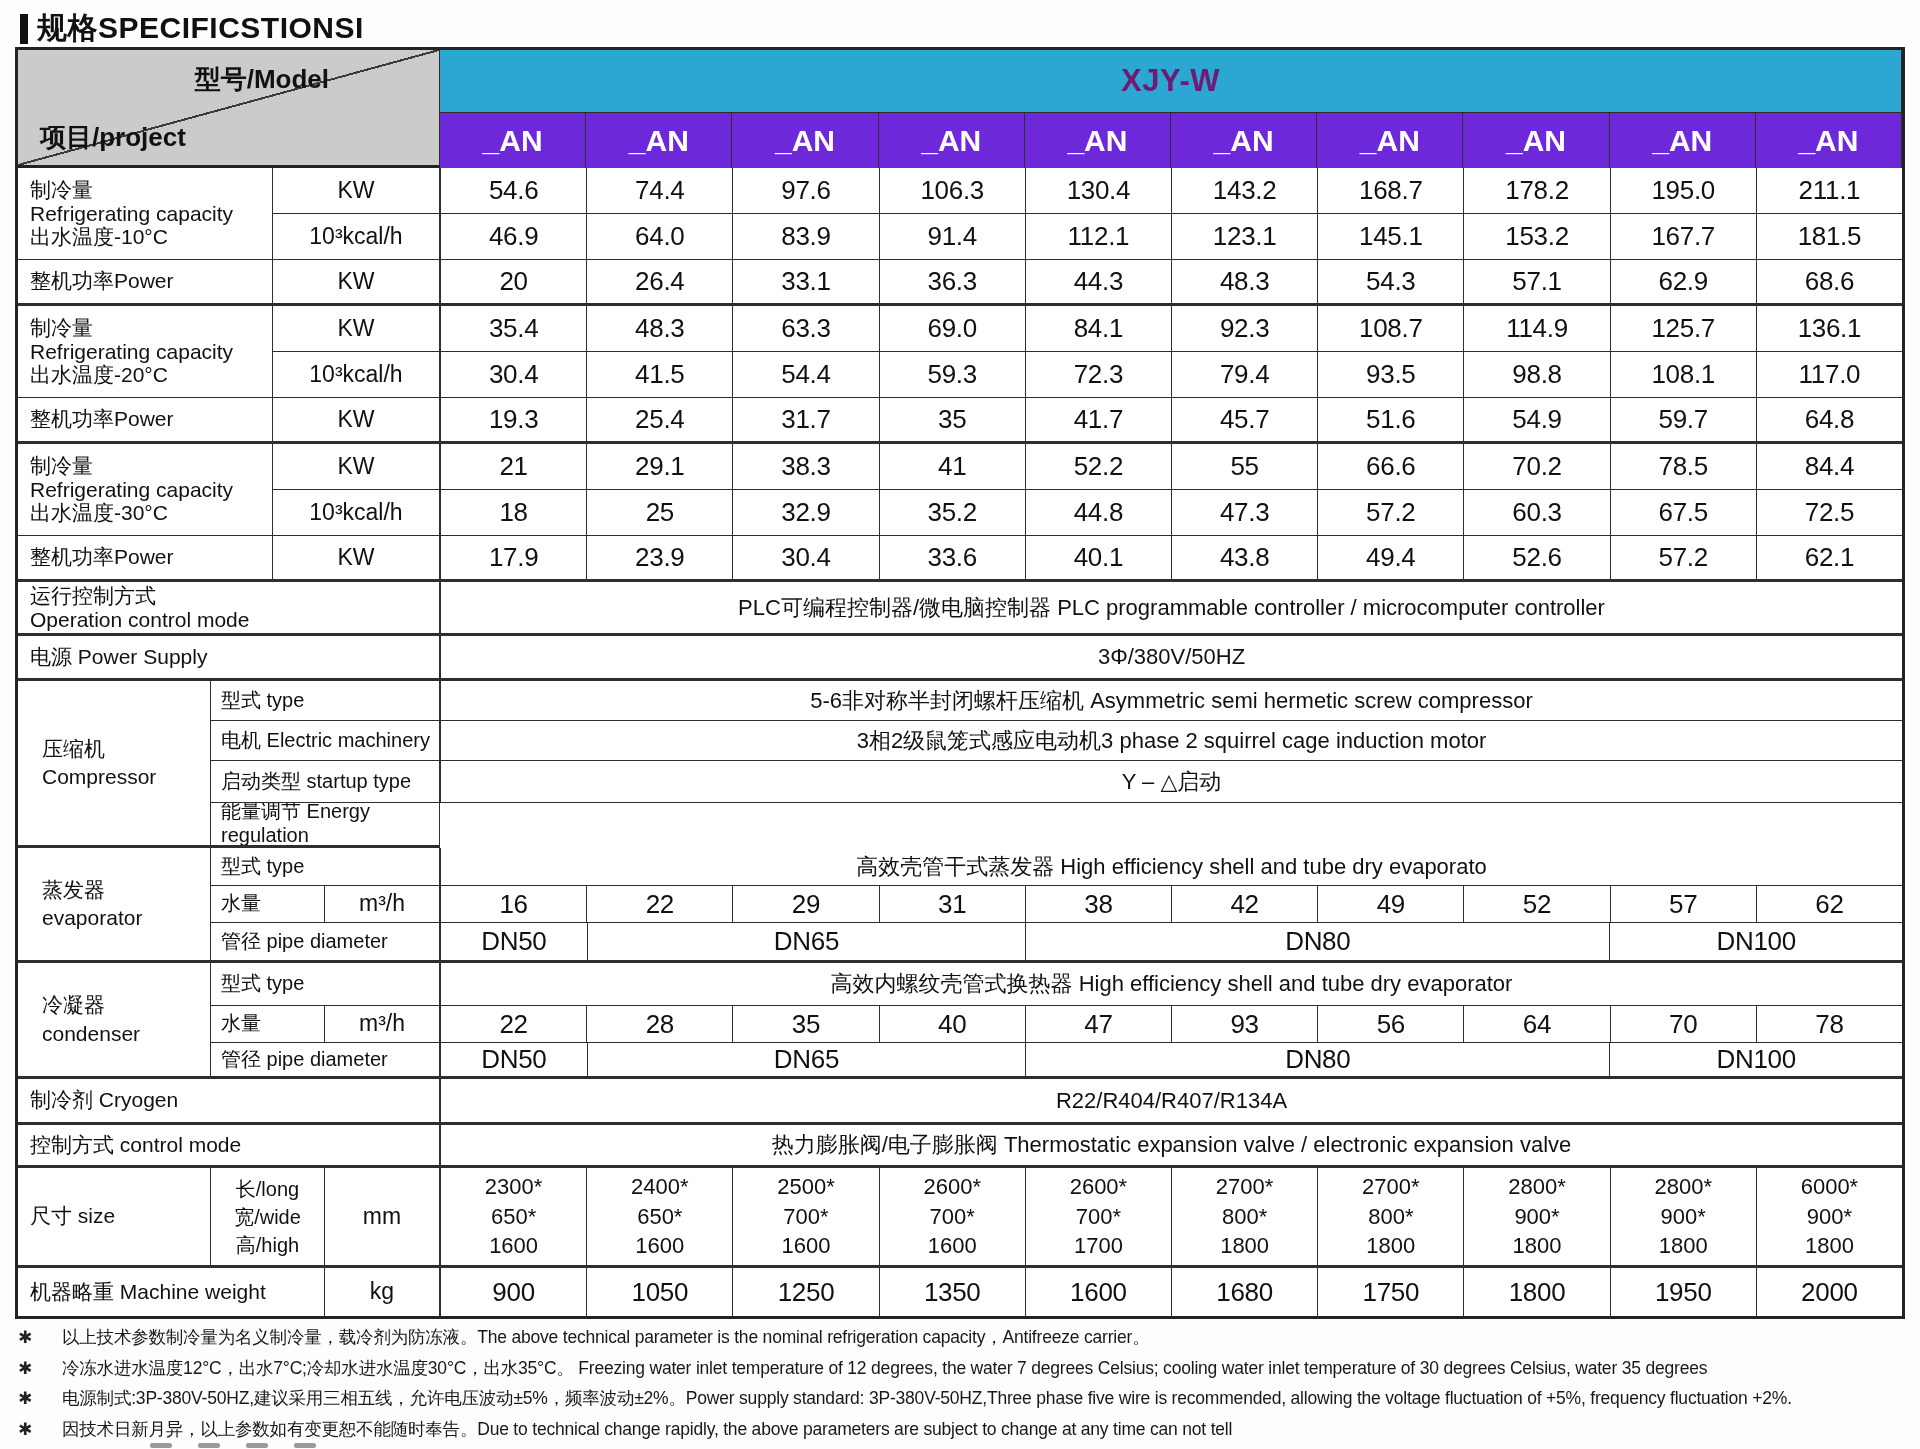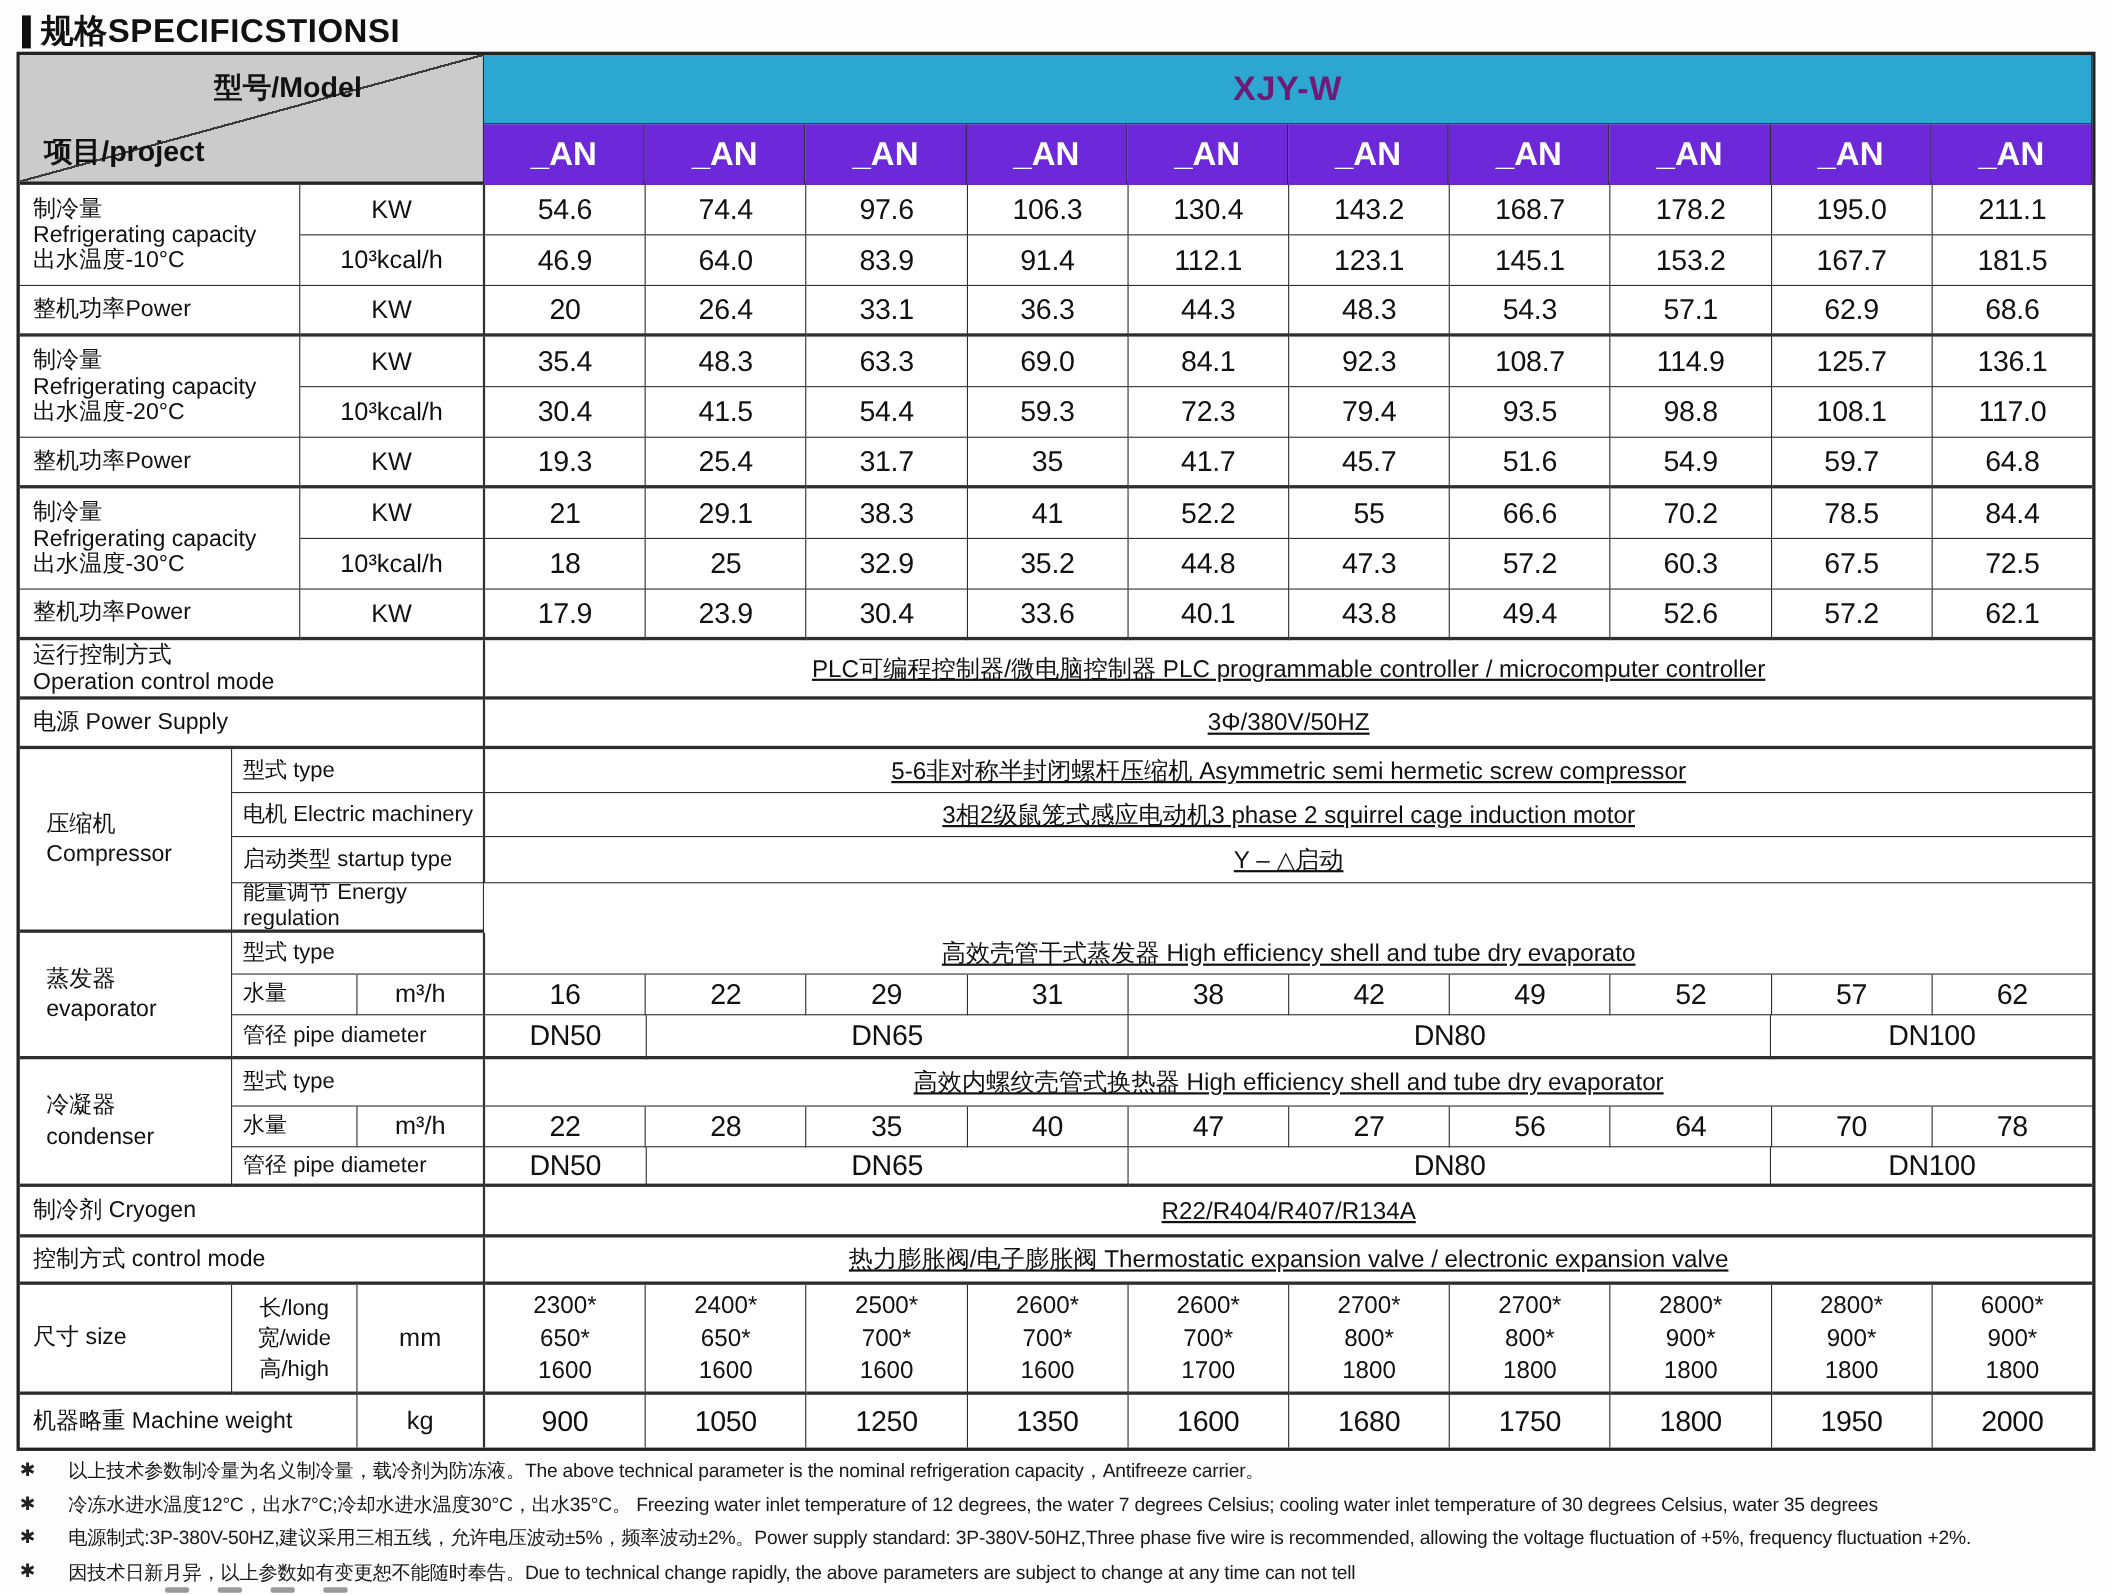--- a/index.html
+++ b/index.html
@@ -43,21 +43,21 @@
   .h40 .cell { height:40px; } .h42 .cell { height:42px; }
   .h38 .cell { height:38px; } .h37 .cell { height:37px; }
   .h43 .cell { height:43px; } .h36 .cell { height:36px; }
   .h100 .cell { height:100px; } .h48 .cell { height:48px; }
 
   
   .lbl { justify-content:flex-start; text-align:left; padding-left:12px; font-size:21px; }
   .multiline { line-height:1.12; }
   .unit { font-size:23px; }
   .num { font-size:26px; letter-spacing:-0.3px; }
-  .merged-val { font-size:22px;text-decoration:underline; }
+  .merged-val { font-size:22px; }
   .group-lbl { justify-content:flex-start; text-align:left; padding-left:24px; font-size:21px; line-height:1.35; }
   .sub-lbl { justify-content:flex-start; text-align:left; padding-left:10px; font-size:20px; }
   .size-cell { font-size:22px; line-height:1.35; }
   .dims { font-size:20px; line-height:1.4; }
 
   
   .corner {
     width:422px; flex:none; height:118px; position:relative; background:#cbcbcb;
     border-right:1.6px solid #2e2e2e; border-bottom:3px solid #232323;
     background-image:linear-gradient(to bottom right, rgba(0,0,0,0) calc(50% - 1px), #3a3a3a calc(50% - 1px), #3a3a3a calc(50% + 1px), rgba(0,0,0,0) calc(50% + 1px));
@@ -391,21 +391,21 @@
         <div class="flexrow h37">
           <div class="cell sub-lbl w114">水量</div>
           <div class="cell unit w115">m³/h</div>
           <div class="data-area">
 
           <div class="cell num">22</div>
               <div class="cell num">28</div>
               <div class="cell num">35</div>
               <div class="cell num">40</div>
               <div class="cell num">47</div>
-              <div class="cell num">27</div>
+              <div class="cell num">93</div>
               <div class="cell num">56</div>
               <div class="cell num">64</div>
               <div class="cell num">70</div>
               <div class="cell num">78</div>
             </div>
         </div>
         <div class="flexrow h36 sec-end">
           <div class="cell sub-lbl w229">管径 pipe diameter</div>
           <div class="data-area">
 

